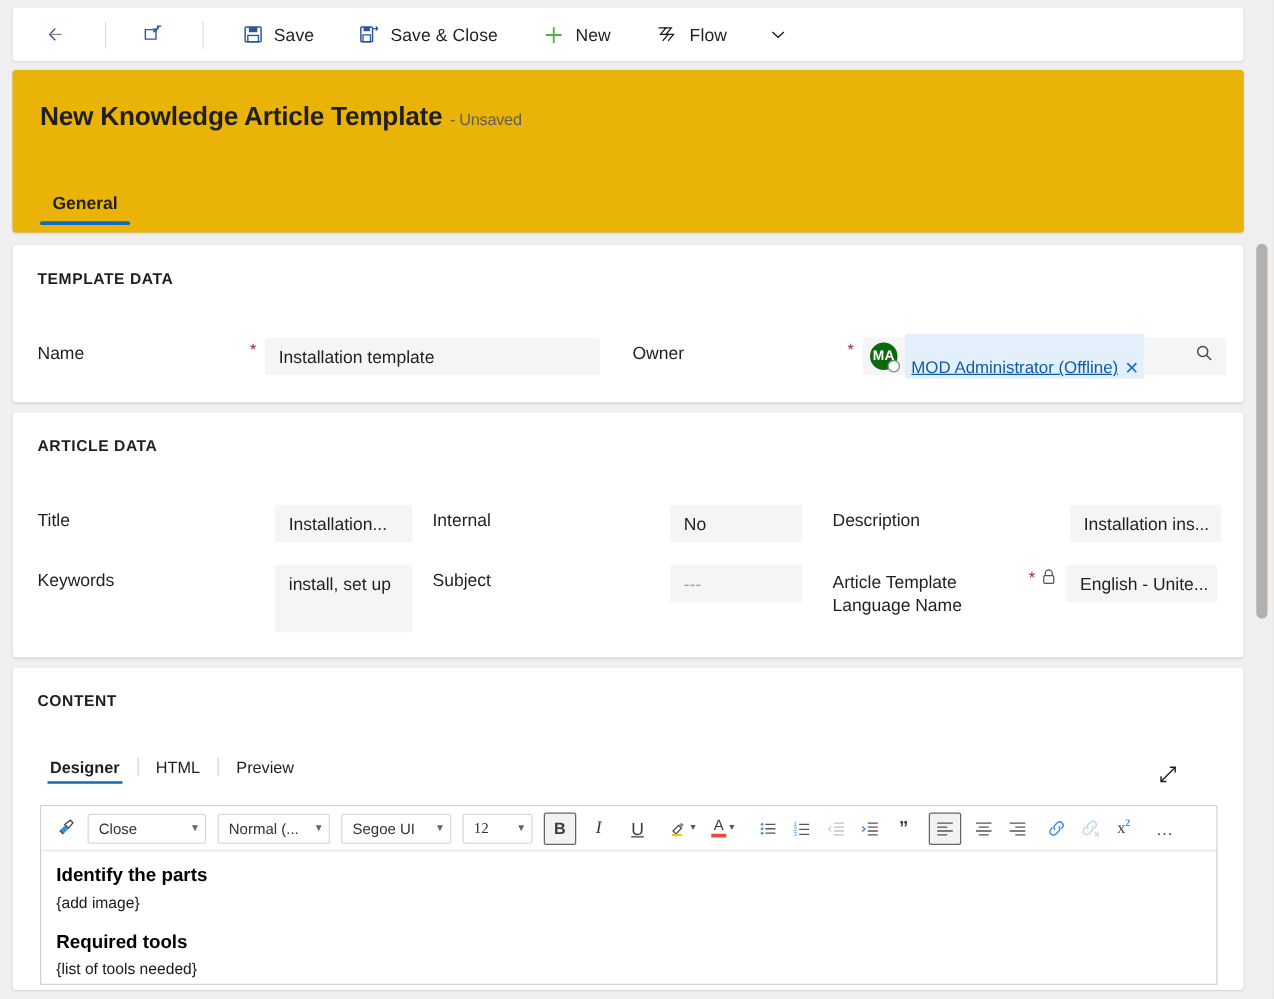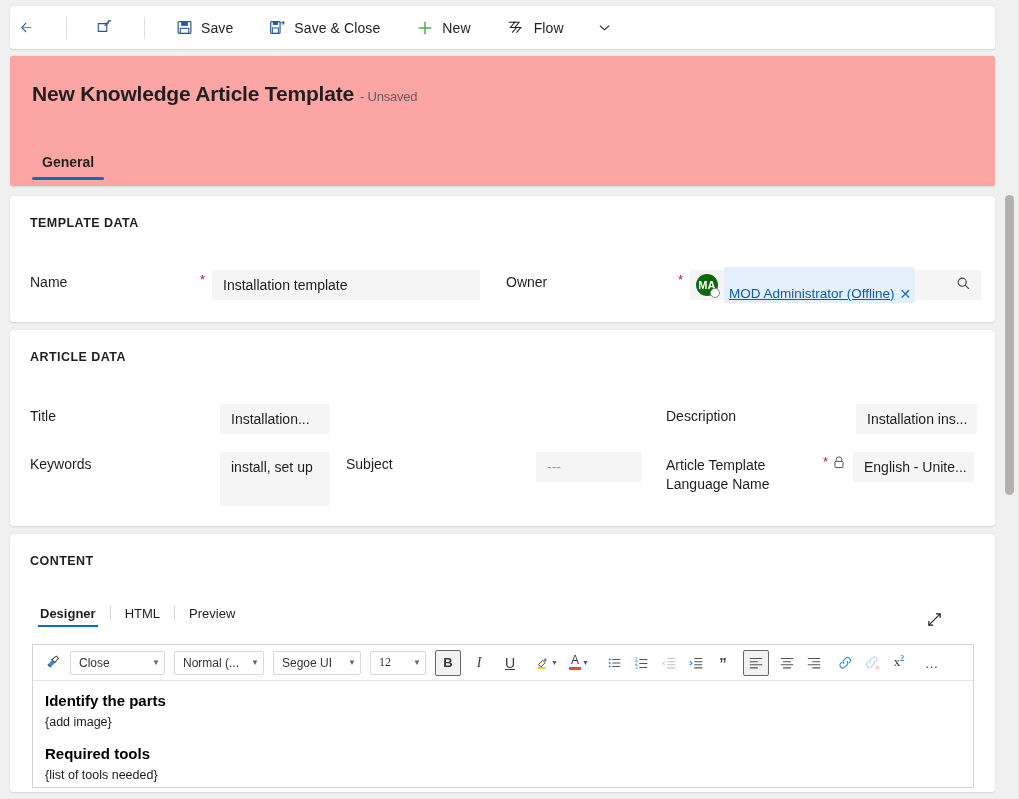--- a/index.html
+++ b/index.html
@@ -11,35 +11,35 @@
     font-family: "Liberation Sans", sans-serif;
     -webkit-font-smoothing: antialiased;
   }
   .page { position: relative; width: 1019px; height: 799px; background: #f0f0f0; }
 
   
   .cmdbar {
     position: absolute; left: 10px; top: 6px; width: 985px; height: 43px;
     background: #ffffff; border-radius: 3px;
     box-shadow: 0 0.6px 1.8px rgba(0,0,0,0.11), 0 0.1px 0.5px rgba(0,0,0,0.09);
-    display: flex; align-items: center; gap: 16px;
+    display: flex; align-items: center; padding-left: 18px; gap: 16px;
   }
   .cmd-item {
     display: flex; align-items: center; gap: 8px;
     height: 32px; padding: 0 10px; border-radius: 2px;
     cursor: pointer; color: #201f1e; font-size: 14px; white-space: nowrap;
   }
   .cmd-sep { width: 1px; height: 22px; background: #e1dfdd; margin: 0 5px; }
   .cmd-label { font-size: 14px; color: #201f1e; letter-spacing: .1px; }
   .icon { display: inline-flex; align-items: center; justify-content: center; }
 
   
   .header-card {
     position: absolute; left: 10px; top: 56px; width: 985px; height: 130px;
-    background: #fca5a5; border-radius: 3px;
+    background: #eab308; border-radius: 3px;
     box-shadow: 0 0.6px 1.8px rgba(0,0,0,0.11), 0 0.1px 0.5px rgba(0,0,0,0.09);
   }
   .rec-title {
     position: absolute; left: 22px; top: 26px;
     font-size: 21px; font-weight: 700; color: #201f1e; letter-spacing: -0.2px;
   }
   .rec-sub { font-size: 13px; font-weight: 400; color: #605e5c; margin-left: 6px; }
   .tabs-row { position: absolute; left: 22px; top: 92px; display: flex; }
   .tab {
     font-size: 14px; color: #201f1e; padding: 6px 10px 10px 10px; position: relative; cursor: pointer;
@@ -286,20 +286,26 @@
   <div class="card" id="card-article">
     <div class="section-title">ARTICLE DATA</div>
 
     <div class="field" style="left:20px; top:74px;">
       <div class="flabel" style="width:190px;">Title</div>
       <div class="fctl" style="width:110px;">
         <span>Installation...</span>
       </div>
     </div>
 
+    <div class="field" style="left:336px; top:74px;">
+      <div class="flabel" style="width:190px;">Internal</div>
+      <div class="fctl" style="width:106px;">
+        <span>No</span>
+      </div>
+    </div>
 
     <div class="field" style="left:656px; top:74px;">
       <div class="flabel" style="width:190px;">Description</div>
       <div class="fctl" style="width:121px;">
         <span>Installation ins...</span>
       </div>
     </div>
 
     <div class="field" style="left:20px; top:122px;">
       <div class="flabel" style="width:190px;">Keywords</div>

